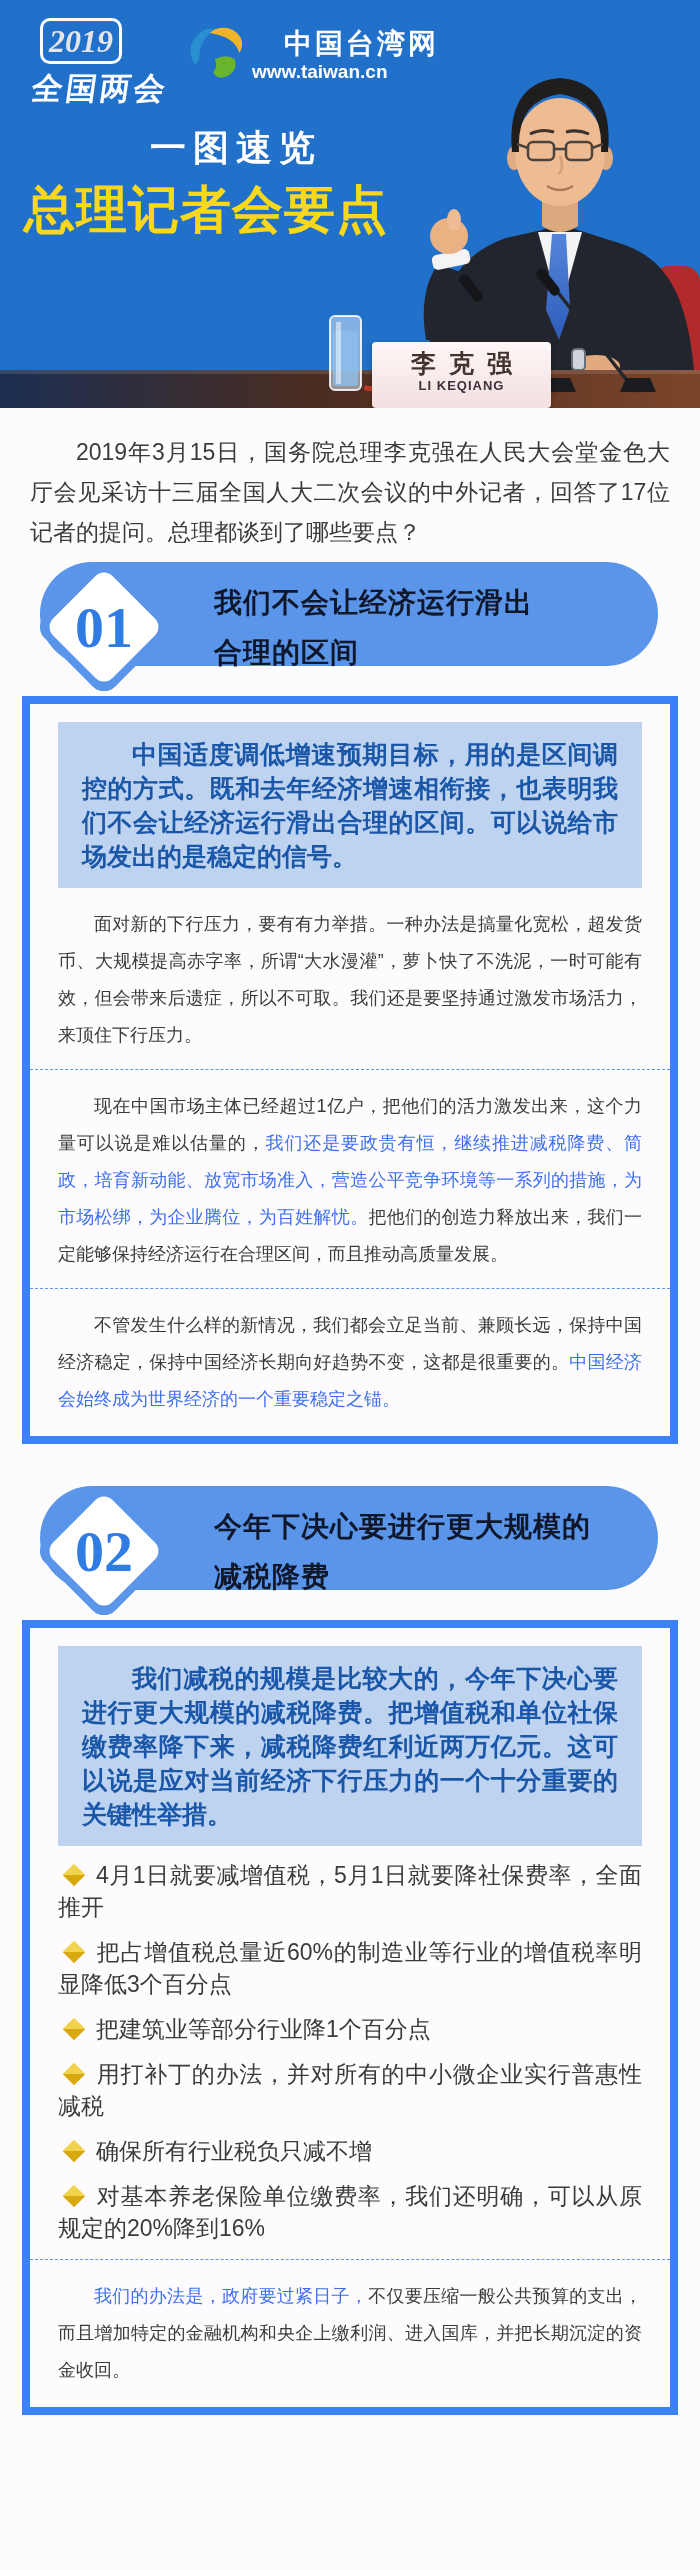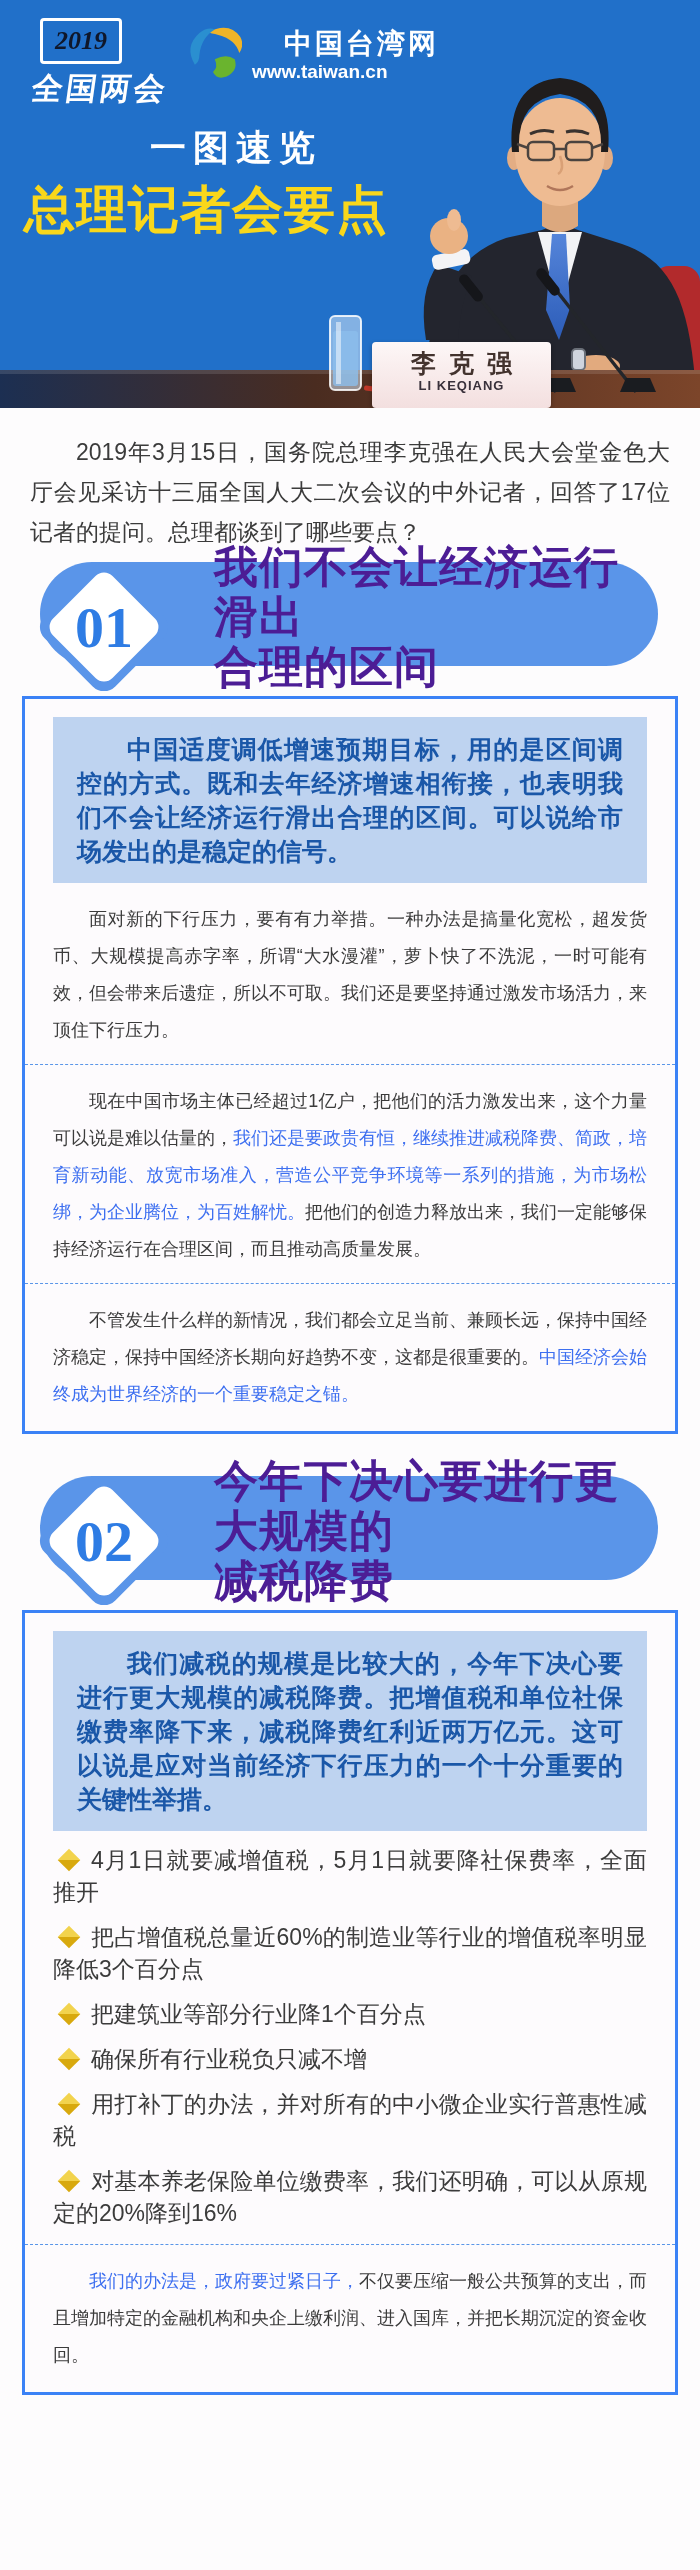--- a/index.html
+++ b/index.html
@@ -4,22 +4,22 @@
 <style>
   html,body{margin:0;padding:0;background:#ffffff;}
   .page{position:relative;width:700px;height:2570px;overflow:hidden;background:#fdfcfd;
         font-family:"Liberation Sans", sans-serif;}
 
   
   .hero{position:relative;width:700px;height:408px;background:#2170c9;overflow:hidden;}
   .scene{position:absolute;left:0;top:0;width:700px;height:408px;display:block;}
 
   .badge-2019{position:absolute;left:40px;top:18px;width:76px;height:40px;
-    border:3px solid #fff;border-radius:4px;color:#0f172a;
-    font-family:"Liberation Serif", serif;font-style:italic;font-weight:700;font-size:26px;
+    border:3px solid #fff;border-radius:10px;color:#e5e5e5;
+    font-family:"Liberation Serif", serif;font-style:italic;font-weight:700;font-size:32px;
     display:flex;align-items:center;justify-content:center;}
   .event-name{position:absolute;left:32px;top:68px;color:#fff;
     font-family:"Liberation Serif", serif;font-weight:700;font-size:31px;letter-spacing:3px;
     transform:skewX(-8deg);}
   .logo{position:absolute;left:184px;top:20px;display:flex;align-items:flex-start;gap:10px;}
   .logo-text{display:flex;flex-direction:column;margin-top:8px;}
   .logo-cn{color:#fff;font-weight:700;font-size:28px;letter-spacing:3px;line-height:32px;margin-left:32px;}
   .logo-url{color:#fff;font-weight:700;font-size:19px;line-height:24px;}
   .hero-sub{position:absolute;left:150px;top:124px;color:#fff;font-weight:700;
     font-size:36px;letter-spacing:7px;}
@@ -42,25 +42,25 @@
     background:#5a95e9;}
   .section-pill.second{margin-top:42px;}
   .diamond-outer{position:absolute;left:14px;top:15px;width:100px;height:100px;
     background:#5a95e9;transform:rotate(45deg);border-radius:16px;}
   .diamond-inner{position:absolute;left:22px;top:23px;width:84px;height:84px;
     background:#fff;transform:rotate(45deg);border-radius:12px;}
   .section-number{position:absolute;left:14px;top:15px;width:100px;height:100px;
     display:flex;align-items:center;justify-content:center;
     font-family:"Liberation Serif", serif;font-weight:700;font-size:58px;color:#2e7ce4;}
   .section-title{height:131px;padding:0 16px 0 174px;display:flex;flex-direction:column;
-    justify-content:flex-end;color:#4c1d95;font-weight:900;font-size:44px;line-height:50px;
+    justify-content:center;color:#0f172a;font-weight:900;font-size:28px;line-height:50px;
     font-family:"Liberation Serif", serif;letter-spacing:1px;}
 
   
-  .info-box{margin:30px 22px 0;border:3px solid #3b82f6;background:#fdfbfd;
+  .info-box{margin:30px 22px 0;border:8px solid #3b82f6;background:#fdfbfd;
     padding:18px 28px;}
   .highlight-box{background:#bed3f0;padding:15px 24px;font-size:25px;line-height:34px;
     font-weight:700;color:#1a57a8;text-indent:2em;text-align:justify;}
   .para{margin:18px 0 0;font-size:18px;line-height:37px;color:#3b3b3b;
     text-indent:2em;text-align:justify;}
   .seg-blue{color:#3d6ff0;}
   .dashed-divider{border-top:1px dashed #5b96e8;margin:15px -28px 0;height:0;}
 
   .bullet-list{margin-top:8px;}
   .bullet{margin:13px 0 0;font-size:23px;line-height:32px;color:#3b3b3b;text-align:justify;}
@@ -189,22 +189,22 @@
       <span>减税降费</span>
     </div>
   </div>
 
   <div class="info-box">
     <div class="highlight-box">我们减税的规模是比较大的，今年下决心要进行更大规模的减税降费。把增值税和单位社保缴费率降下来，减税降费红利近两万亿元。这可以说是应对当前经济下行压力的一个十分重要的关键性举措。</div>
     <div class="bullet-list">
         <p class="bullet"><span class="diamond-bullet"></span><span>4月1日就要减增值税，5月1日就要降社保费率，全面推开</span></p>
         <p class="bullet"><span class="diamond-bullet"></span><span>把占增值税总量近60%的制造业等行业的增值税率明显降低3个百分点</span></p>
         <p class="bullet"><span class="diamond-bullet"></span><span>把建筑业等部分行业降1个百分点</span></p>
+        <p class="bullet"><span class="diamond-bullet"></span><span>用打补丁的办法，并对所有的中小微企业实行普惠性减税</span></p>
         <p class="bullet"><span class="diamond-bullet"></span><span>确保所有行业税负只减不增</span></p>
-        <p class="bullet"><span class="diamond-bullet"></span><span>用打补丁的办法，并对所有的中小微企业实行普惠性减税</span></p>
         <p class="bullet"><span class="diamond-bullet"></span><span>对基本养老保险单位缴费率，我们还明确，可以从原规定的20%降到16%</span></p>
       </div>
     <div class="dashed-divider"></div>
     <p class="para"><span class="seg-blue">我们的办法是，政府要过紧日子，</span><span>不仅要压缩一般公共预算的支出，而且增加特定的金融机构和央企上缴利润、进入国库，并把长期沉淀的资金收回。</span></p>
 
   </div>
 
 </div>
 
 </body></html>

